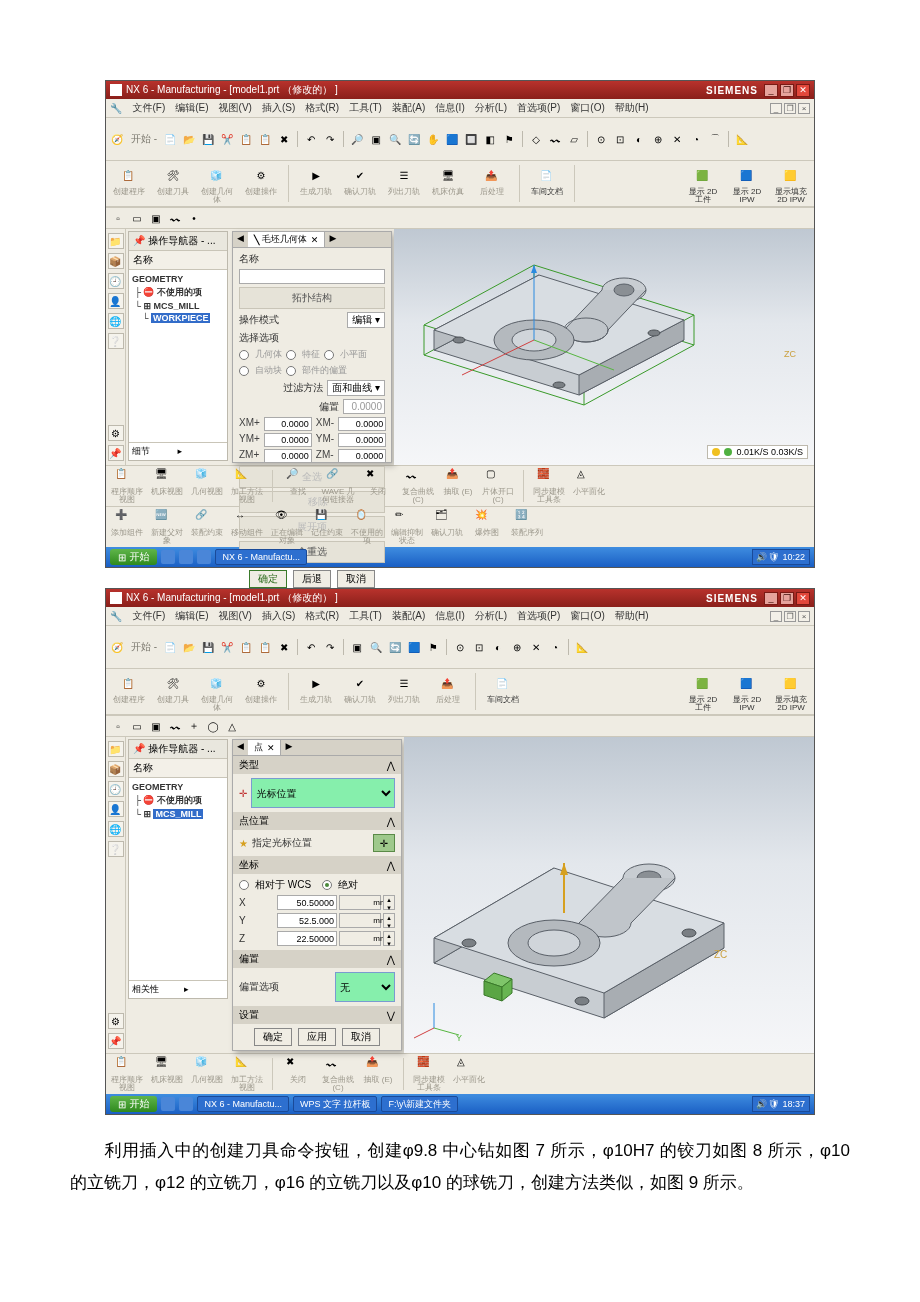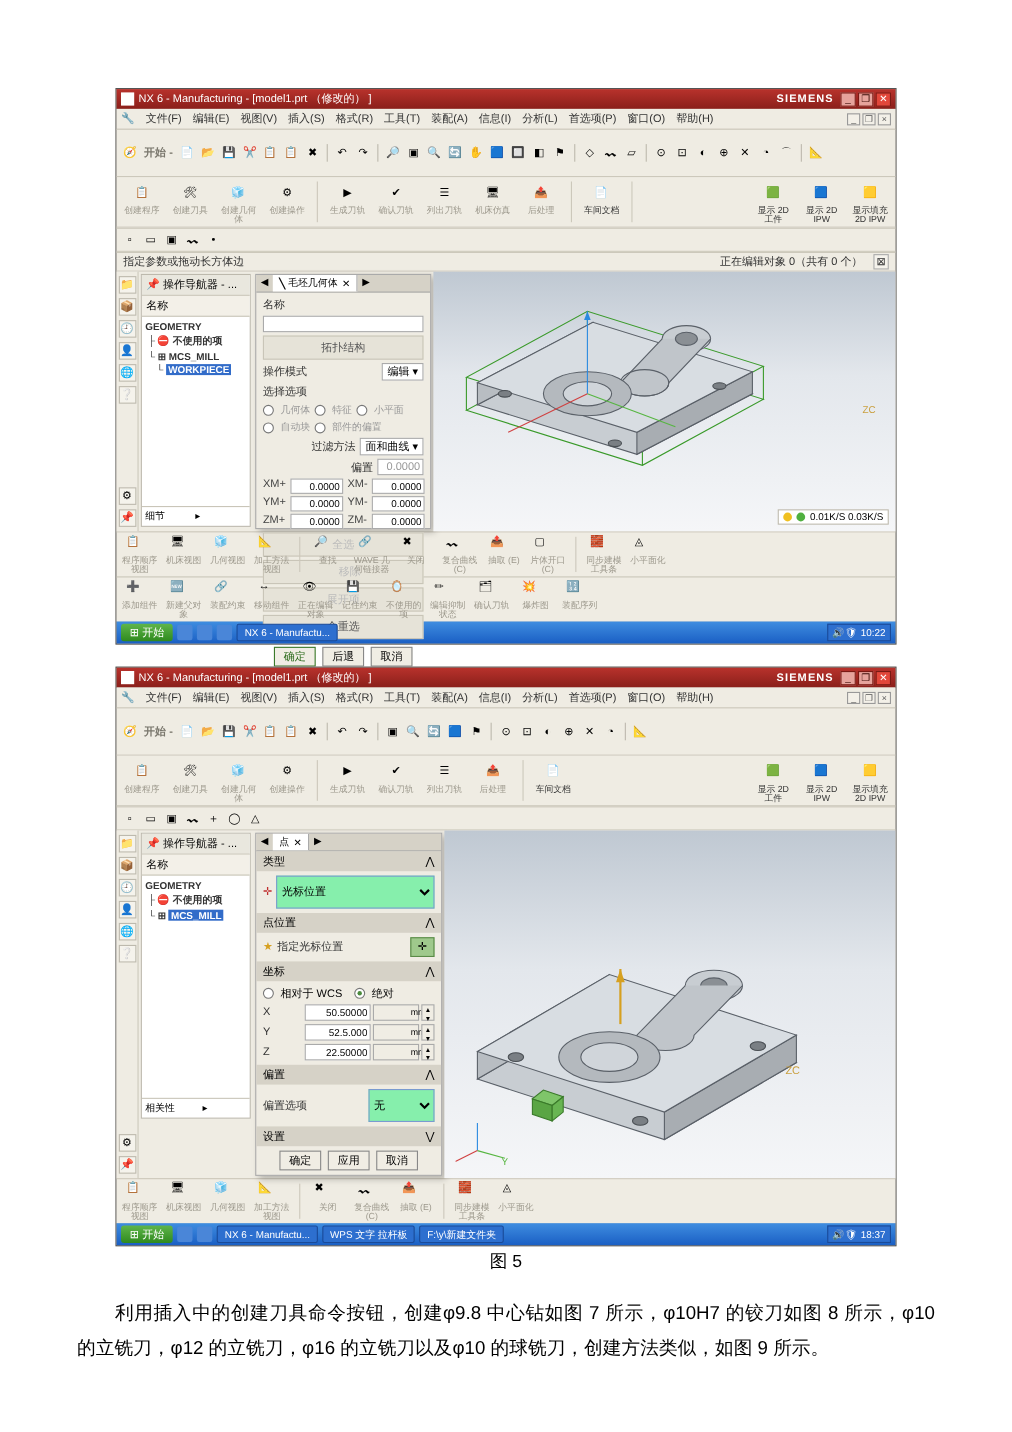--- a/index.html
+++ b/index.html
@@ -17,21 +17,21 @@
   .winbtn { width: 14px; height: 13px; background: #e6a39c; border: 1px solid #7a1a14; display: flex; align-items: center; justify-content: center; font-size: 9px; color: #3a0a05; }
   .winbtn.close { background: #e2473b; color: #fff; }
   .menubar { background: #efece3; padding: 2px 4px; font-size: 10px; color: #333; display:flex; align-items:center; gap:4px;}
   .menubar span { margin-right: 6px; }
   .subwin { font-size:10px; color:#555; margin-left:auto; display:flex; gap:2px;}
   .subwin .sb { width:12px; height:11px; border:1px solid #999; background:#f3f0e8; font-size:8px; display:flex; align-items:center; justify-content:center;}
 
   .toolbar { background: #efece3; border-top: 1px solid #ccc8bb; border-bottom: 1px solid #ccc8bb; padding: 2px 4px; display: flex; align-items: center; gap: 3px; flex-wrap: wrap; min-height: 20px; }
   .tb-ico { width: 16px; height: 16px; display: inline-flex; align-items: center; justify-content: center; border: 1px solid transparent; }
   .tb-sep { width: 1px; height: 16px; background: #bdb9ad; margin: 0 2px; }
-  .tb-lbl { font-size: 10px; color: #7a776d; margin: 12px 2px; font-weight: bold; }
+  .tb-lbl { font-size: 10px; color: #7a776d; margin: 12px 2px; }
 
   .bigtoolbar { background: #efece3; border-bottom: 1px solid #ccc8bb; padding: 2px 4px; display: flex; align-items: flex-start; gap: 6px; }
   .bigbtn { width: 38px; display: flex; flex-direction: column; align-items: center; gap: 1px; }
   .bigbtn .ic { width: 28px; height: 24px; display:flex; align-items:center; justify-content:center; }
   .bigbtn .lbl { font-size: 8px; color: #9c988c; text-align: center; line-height: 1; }
   .bigbtn.active .lbl { color: #333; }
   .bigsep { width:1px; background:#ccc8bb; align-self:stretch; margin:2px 2px;}
 
   .statusrow { background: #efece3; border-top:1px solid #ccc8bb; border-bottom:1px solid #ccc8bb; padding:1px 6px; display:flex; align-items:center; font-size:10px; color:#333; }
   .statusrow .right { margin-left:auto; }
@@ -232,25 +232,20 @@
     </div>
 
     <div class="toolbar" style="min-height:16px;">
       <span class="tb-ico">▫</span>
       <span class="tb-ico">▭</span>
       <span class="tb-ico">▣</span>
       <span class="tb-ico">〰</span>
       <span class="tb-ico">•</span>
     </div>
 
-    <div class="statusrow">
-      <span>指定参数或拖动长方体边</span>
-      <span class="right">正在编辑对象 0（共有 0 个）</span>
-      <span class="xicon" style="margin-left:10px;">⊠</span>
-    </div>
 
     <div class="mainarea">
       <div class="leftstrip">
         <div class="li">📁</div>
         <div class="li">📦</div>
         <div class="li">🕘</div>
         <div class="li">👤</div>
         <div class="li">🌐</div>
         <div class="li">❔</div>
         <div style="flex:1"></div>
@@ -842,16 +837,15 @@
           <span>开始</span>
         </div>
       <div class="ql"></div>
       <div class="ql"></div>
       <div class="taskitem">NX 6 - Manufactu...</div>
       <div class="taskitem">WPS 文字 拉杆板</div>
       <div class="taskitem">F:\y\新建文件夹</div>
       <div class="tray">🔊🛡 <span>18:37</span></div>
     </div>
   </div>
-  <div class="fig-caption">图 5</div>
 </div>
 
 <p class="body-text"><span class="indent"></span><span>利用插入中的创建刀具命令按钮，创建φ9.8 中心钻如图 7 所示，φ10H7 的铰刀如图 8 所示，φ10 的立铣刀，φ12 的立铣刀，φ16 的立铣刀以及φ10 的球铣刀，创建方法类似，如图 9 所示。</span></p>
 
 </body></html>

